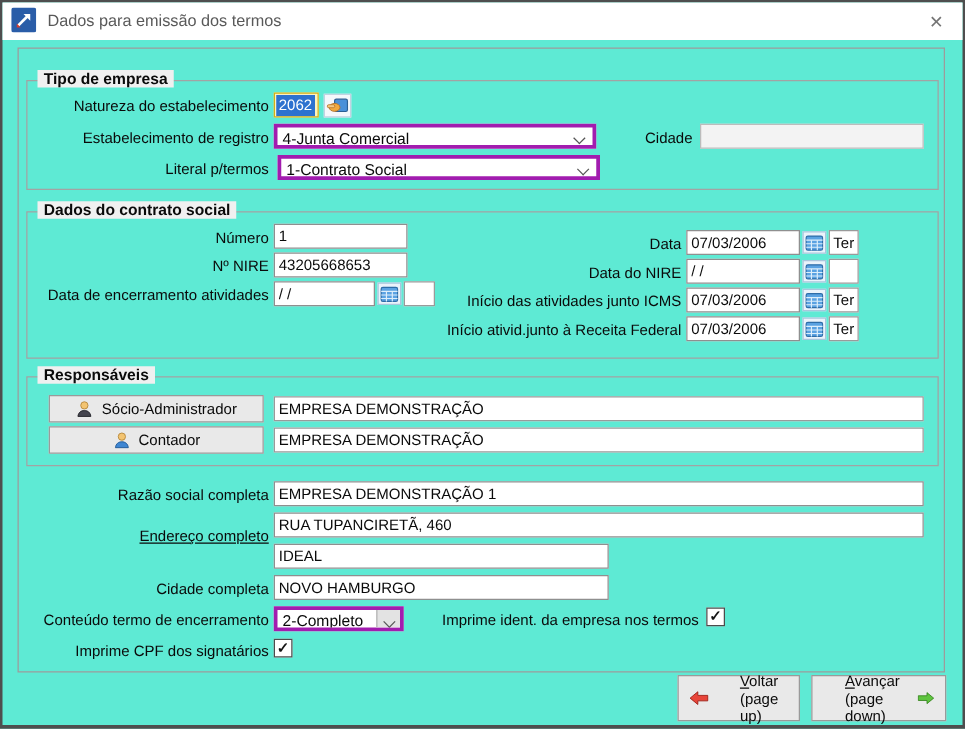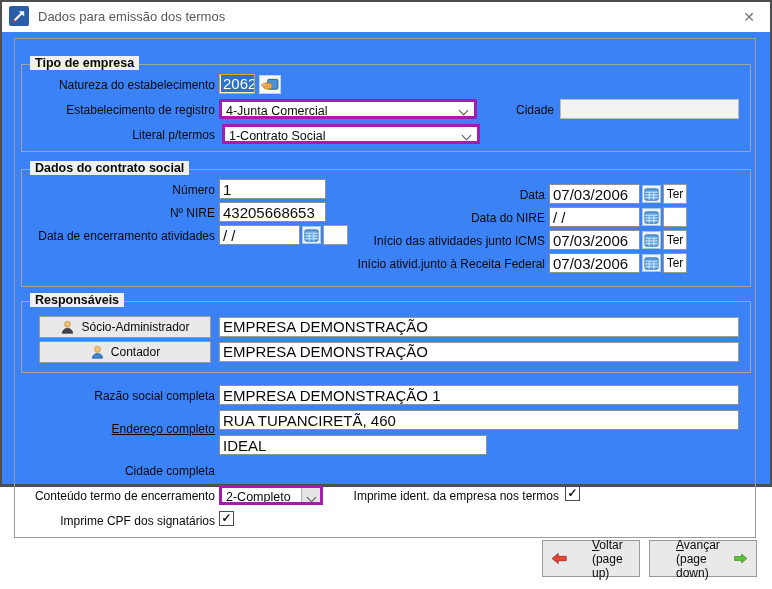--- a/index.html
+++ b/index.html
@@ -1,30 +1,30 @@
 <!DOCTYPE html>
 <html><head>
 <meta charset="utf-8">
 <style>
   html,body{margin:0;padding:0;background:#fff;font-family:"Liberation Sans",sans-serif;}
   .stage{position:relative;width:772px;height:589px;background:#fff;overflow:hidden;}
-  .window{position:absolute;left:0;top:0;width:772px;height:487px;box-sizing:border-box;
-          border:2px solid #4e4e4e;border-bottom-width:3px;background:#3b82f6;}
+  .window{position:absolute;left:0;top:0;width:772px;height:583px;box-sizing:border-box;
+          border:2px solid #4e4e4e;border-bottom-width:3px;background:#5eead4;}
   .titlebar{position:absolute;left:0;top:0;right:0;height:30px;background:#ffffff;}
   .appicon{position:absolute;left:7px;top:4px;width:20px;height:20px;}
   .wtitle{position:absolute;left:36px;top:7px;font-size:13px;color:#595959;white-space:nowrap;}
   .close{position:absolute;left:734px;top:5px;width:26px;height:20px;text-align:center;
          font-size:14px;color:#757575;line-height:20px;cursor:default;}
   .panel{position:absolute;left:12px;top:36px;width:742px;height:500px;border:1px solid #9c9c9c;box-sizing:border-box;}
   .group{position:absolute;border:1px solid #a3a3a3;box-sizing:border-box;}
   .gtitle{position:absolute;top:-9px;left:8px;background:#f0f0f0;padding:0 5px;
           font-size:12.5px;font-weight:bold;color:#0a0a0a;white-space:nowrap;}
   .lbl{position:absolute;font-size:12px;color:#0a0a0a;text-align:right;white-space:nowrap;}
   .field,input.field{position:absolute;box-sizing:border-box;background:#fff;border:1px solid #8f8f8f;
-         font-family:"Liberation Sans",sans-serif;font-size:15px;color:#0a0a0a;
+         font-family:"Liberation Sans",sans-serif;font-size:12px;color:#0a0a0a;
          padding:0 3px;line-height:18px;overflow:hidden;white-space:nowrap;}
   .ro{background:#fff;border:1px solid #9a9a9a;}
   .dis{background:#f3f3f3;border:1px solid #bcbcbc;}
   .yellow{background:#fdf3c0;border:1px solid #d2b019;padding:0 1px;}
   .sel{display:inline-block;background:#2d72cf;color:#fff;padding:0 2px;line-height:17px;}
   .combo{position:absolute;box-sizing:border-box;background:#fff;border:3px solid #a21caf;
          font-size:12.5px;color:#0a0a0a;padding:0 18px 0 4px;line-height:18px;white-space:nowrap;overflow:hidden;}
   .chev{position:absolute;right:7px;top:5px;width:6px;height:6px;border-right:1.4px solid #555;
         border-bottom:1.4px solid #555;transform:rotate(45deg);}
   .btnpart{position:absolute;right:0;top:0;bottom:0;width:18px;background:#e3e3e3;border-left:1px solid #b3b3b3;}
@@ -197,20 +197,21 @@
     <span>Contador</span>
   </div>
   <div class="field ro" style="left:217px;top:340px;width:520px;height:20px;">EMPRESA DEMONSTRAÇÃO</div>
 
   <div class="lbl" style="left:12px;width:201px;top:387px;">Razão social completa</div>
   <input class="field" style="left: 217px; top: 383px; width: 520px; height: 20px;" value="EMPRESA DEMONSTRAÇÃO 1">
   <div class="lbl" style="left:12px;width:201px;top:420px;text-decoration:underline;">Endereço completo</div>
   <input class="field" style="left: 217px; top: 408px; width: 520px; height: 20px;" value="RUA TUPANCIRETÃ, 460">
   <input class="field" style="left: 217px; top: 433px; width: 268px; height: 20px;" value="IDEAL">
   <div class="lbl" style="left:12px;width:201px;top:462px;">Cidade completa</div>
+  <input class="field" style="left: 217px; top: 458px; width: 268px; height: 20px;" value="NOVO HAMBURGO">
 
   <div class="lbl" style="left:12px;width:201px;top:487px;">Conteúdo termo de encerramento</div>
   <div class="combo" style="left:217px;top:483px;width:104px;height:20px;">
     <span>2-Completo</span>
     <span class="btnpart">
           <span class="chev"></span>
         </span>
   </div>
   <div class="lbl" style="left:320px;width:237px;top:487px;">Imprime ident. da empresa nos termos</div>
   <div class="chk" style="left:563px;top:484px;">✓</div>

